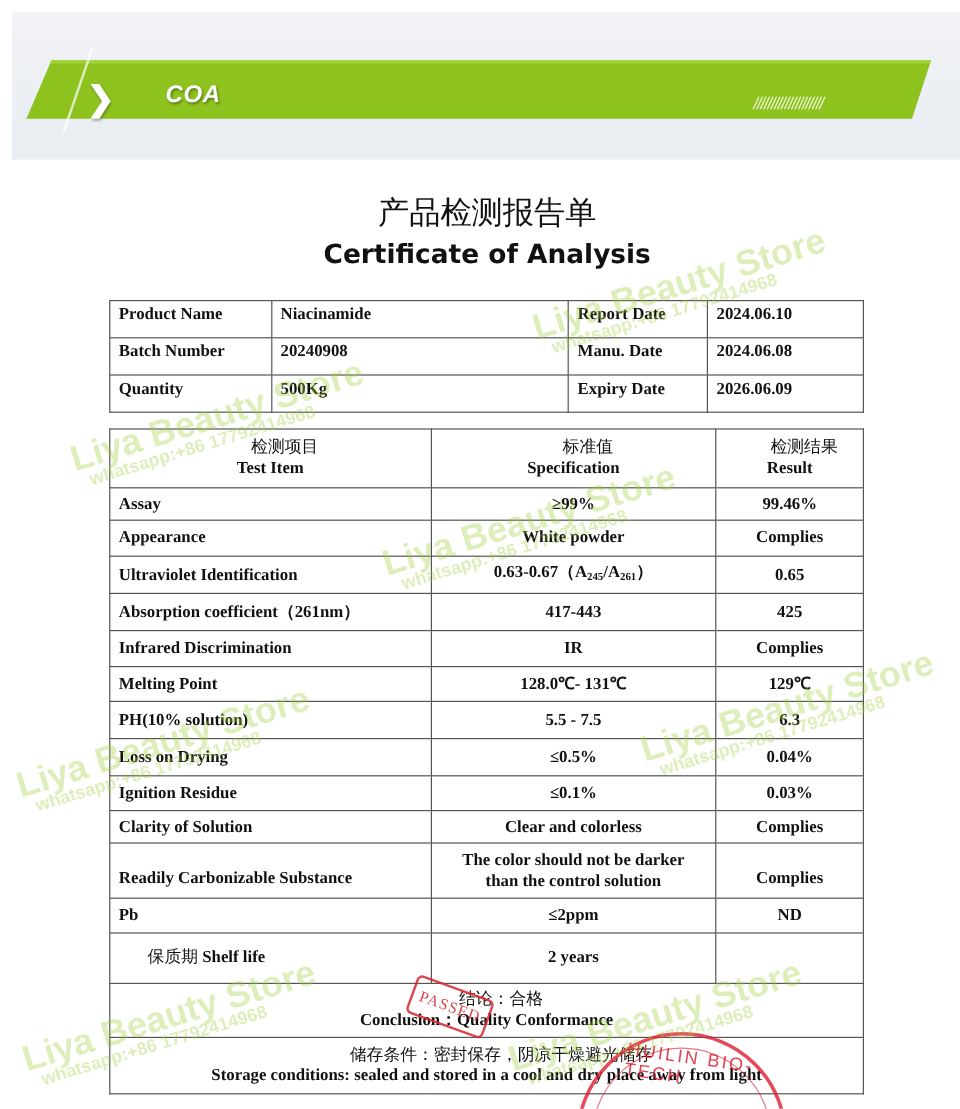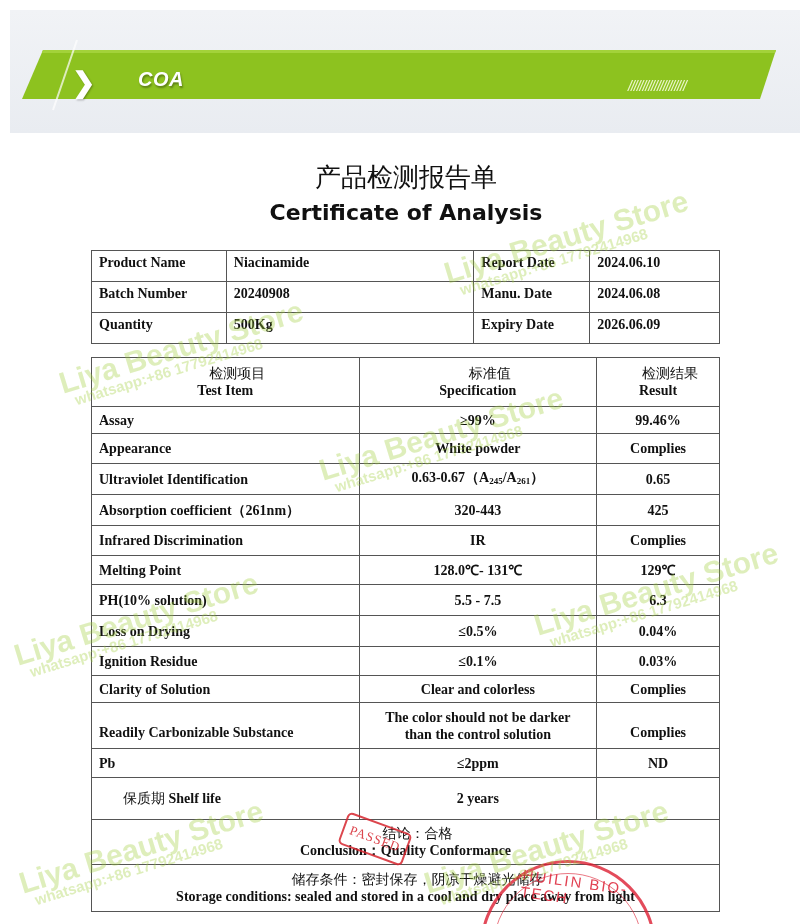--- a/index.html
+++ b/index.html
@@ -164,21 +164,21 @@
     <td class="c">White powder</td>
     <td class="c">Complies</td>
   </tr>
   <tr style="height:31px">
     <td>Ultraviolet Identification</td>
     <td class="c"><span>0.63-0.67（A</span><span class="sub">245</span><span>/A</span><span class="sub">261</span><span>）</span></td>
     <td class="c">0.65</td>
   </tr>
   <tr style="height:31px">
     <td>Absorption coefficient（261nm）</td>
-    <td class="c">320-443</td>
+    <td class="c">417-443</td>
     <td class="c">425</td>
   </tr>
   <tr style="height:30px">
     <td>Infrared Discrimination</td>
     <td class="c">IR</td>
     <td class="c">Complies</td>
   </tr>
   <tr style="height:29px">
     <td>Melting Point</td>
     <td class="c">128.0℃- 131℃</td>

